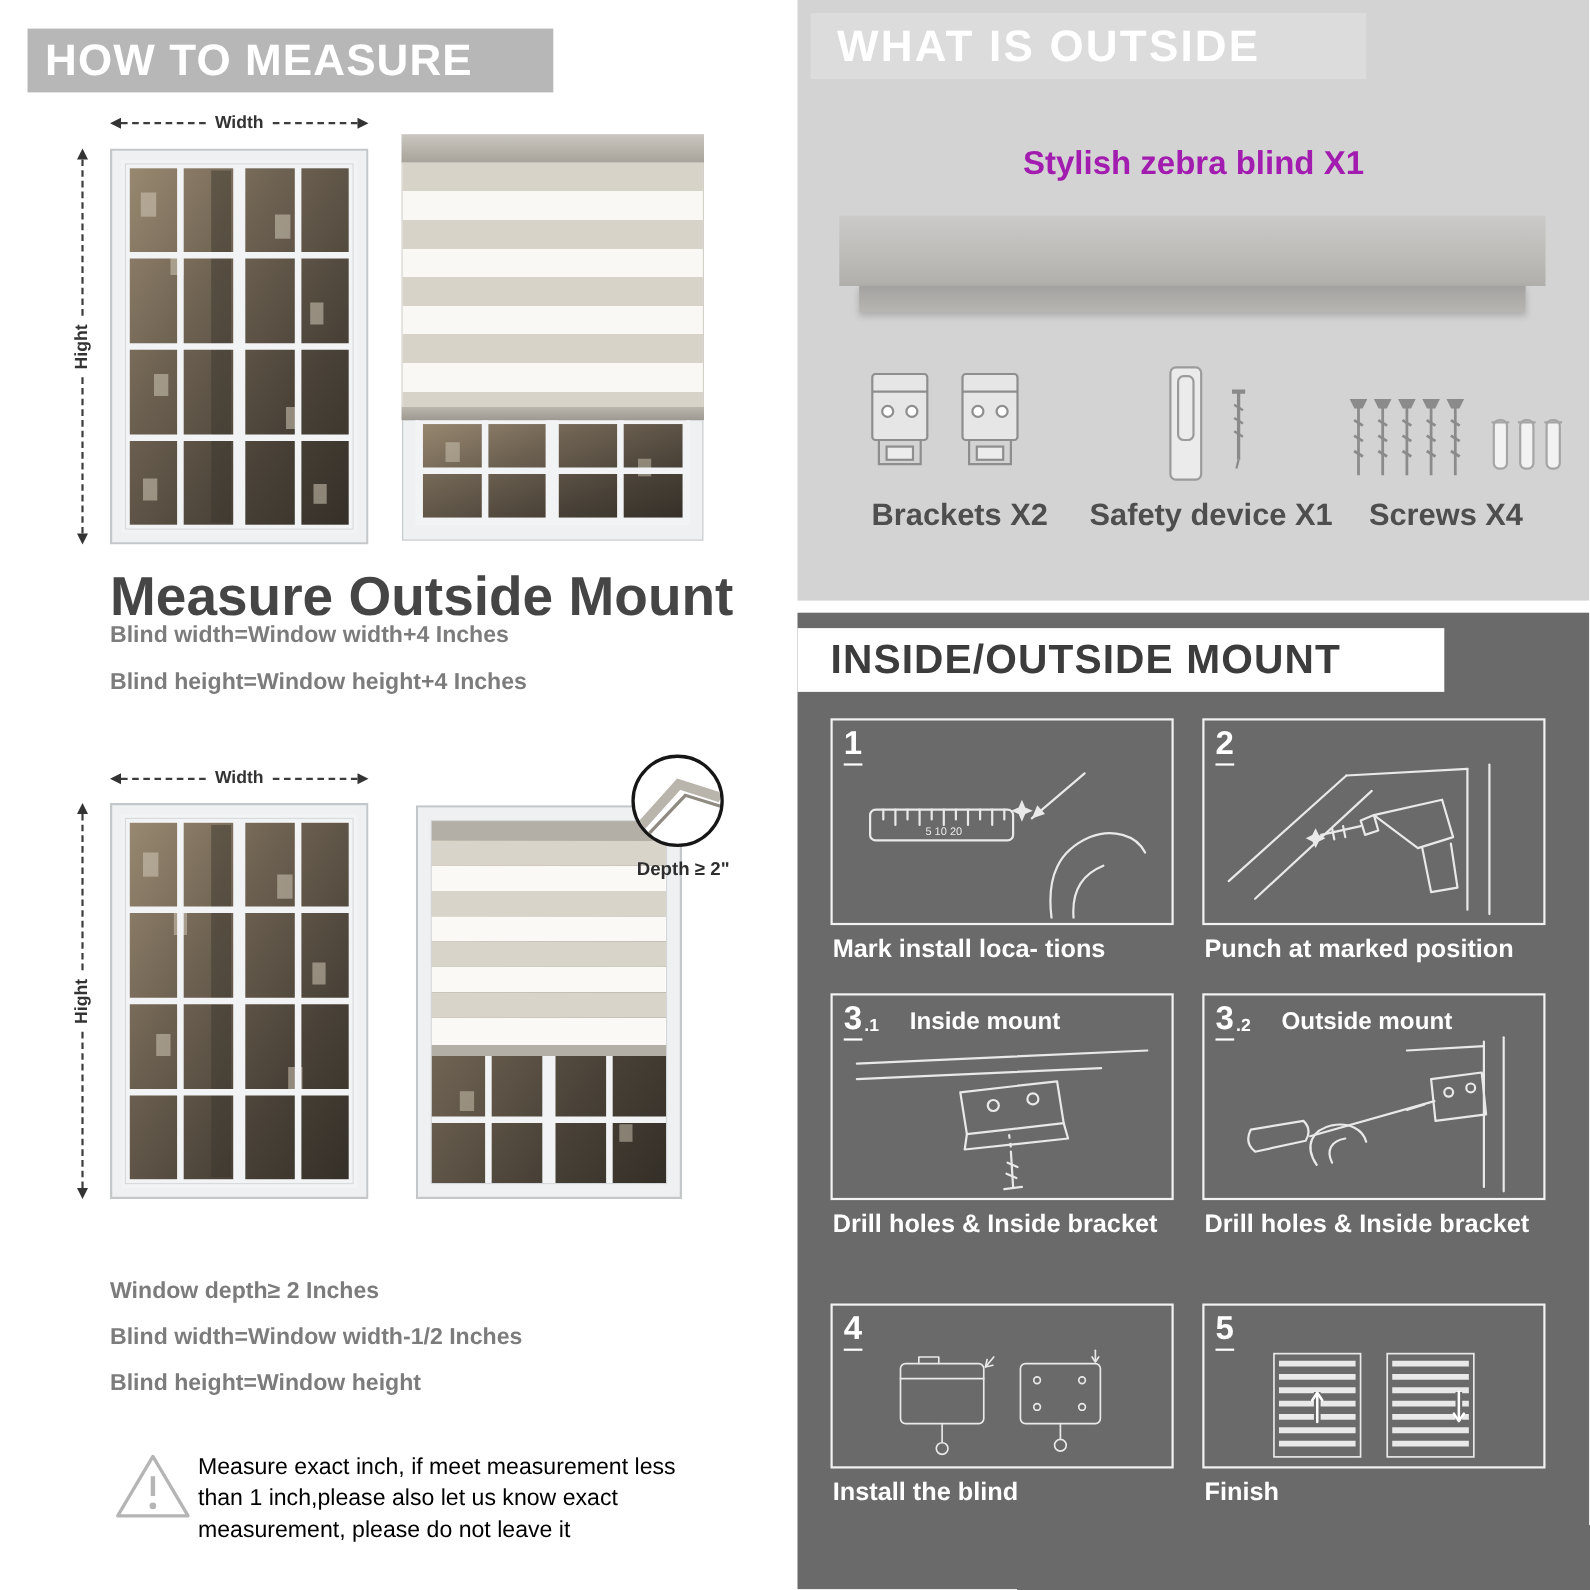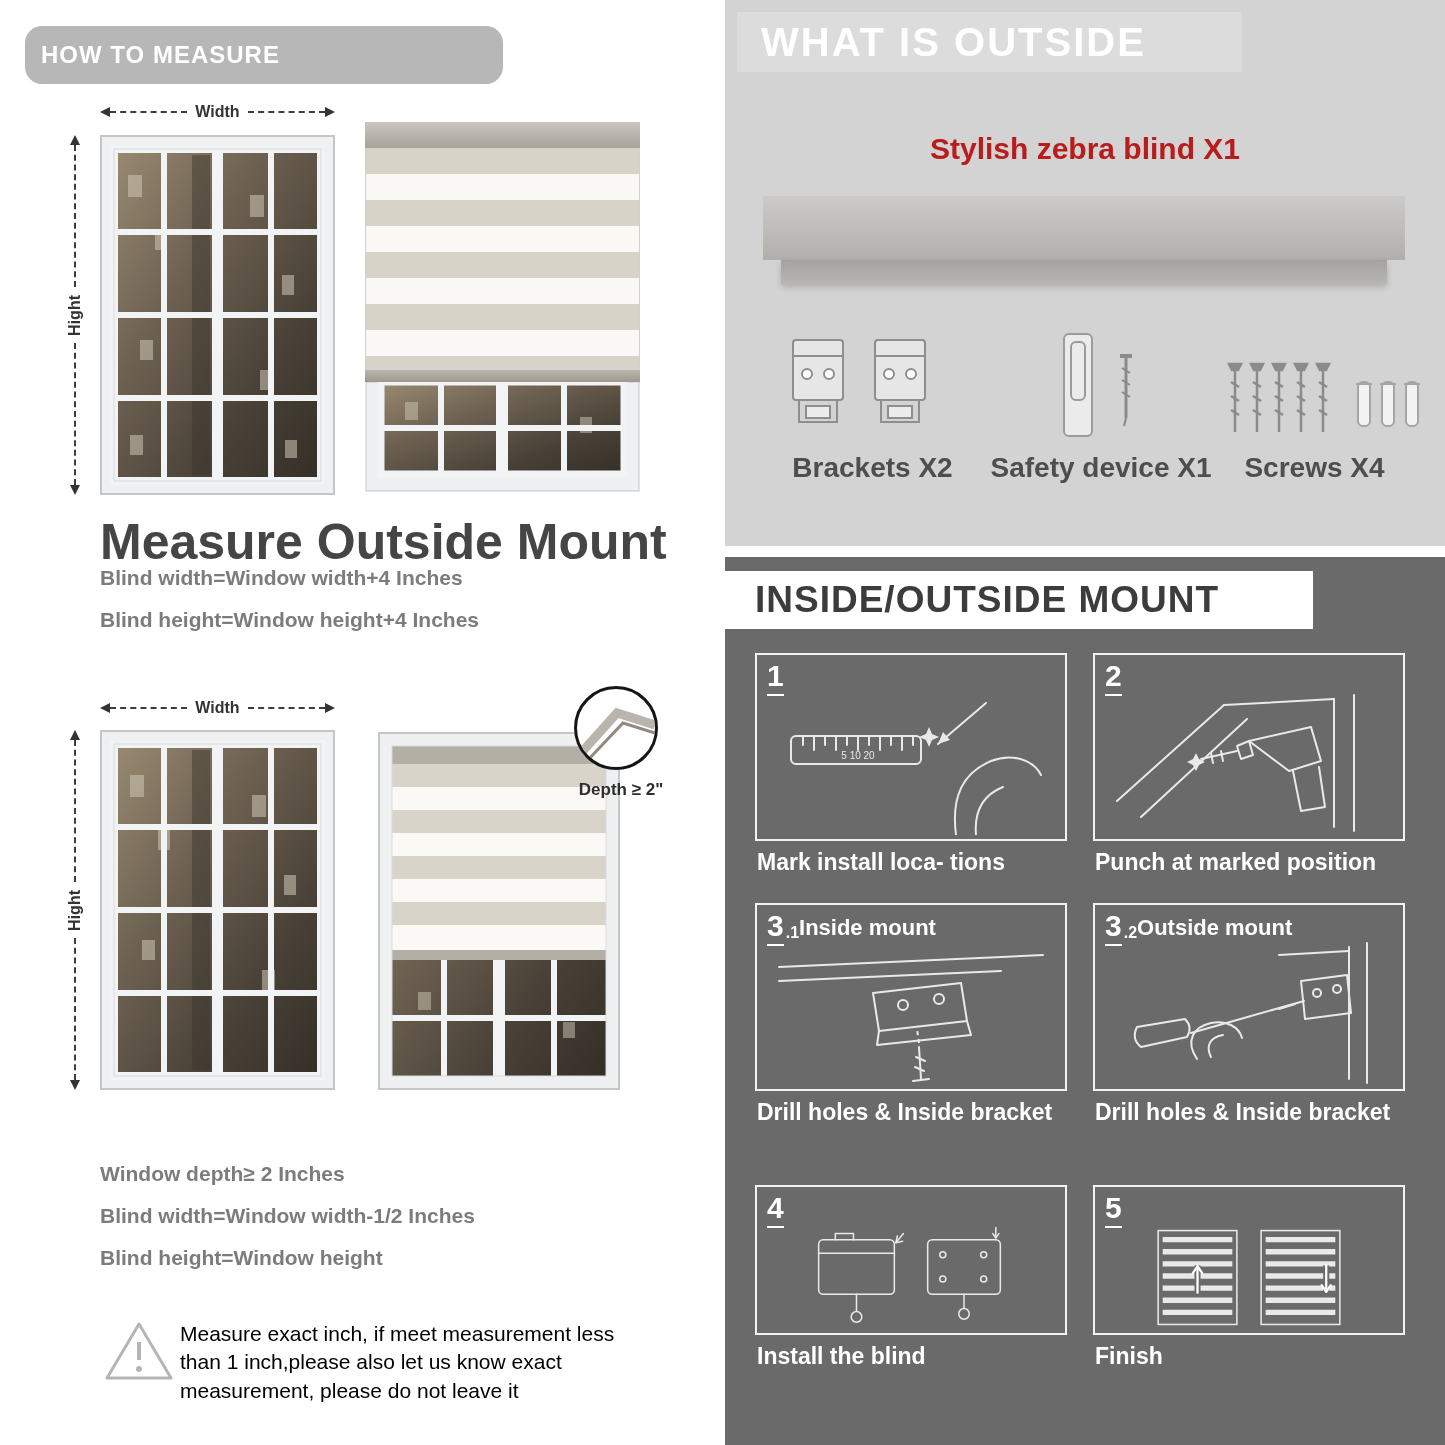--- a/index.html
+++ b/index.html
@@ -2,21 +2,21 @@
 <html><head>
 <meta charset="utf-8">
 <style>
   * { margin:0; padding:0; box-sizing:border-box; }
   body { font-family:"Liberation Sans", sans-serif; background:#fff; }
   .page { position:relative; width:1445px; height:1445px; background:#fff; overflow:hidden; }
   .abs { position:absolute; }
 
   
   .banner-left { position:absolute; left:25px; top:26px; width:478px; height:58px; background:#b7b7b7;
-                 color:#fff; font-size:24px; font-weight:bold; line-height:58px; padding-left:16px; letter-spacing:1px;border-radius:17px; }
+                 color:#fff; font-size:40px; font-weight:bold; line-height:58px; padding-left:16px; letter-spacing:1px; }
 
   .h-arrow { position:absolute; display:flex; align-items:center; height:16px; }
   .h-arrow .hline { flex:1; height:0; border-top:2px dashed #3c3c3c; }
   .arr-left  { width:0; height:0; border-top:5px solid transparent; border-bottom:5px solid transparent; border-right:10px solid #333; }
   .arr-right { width:0; height:0; border-top:5px solid transparent; border-bottom:5px solid transparent; border-left:10px solid #333; }
   .hlabel { font-size:16px; font-weight:bold; color:#333; margin:4px 8px; white-space:nowrap; }
 
   .v-arrow { position:absolute; display:flex; flex-direction:column; align-items:center; width:18px; }
   .v-arrow .vline { flex:1; width:0; border-left:2px dashed #3c3c3c; }
   .arr-up   { width:0; height:0; border-left:5px solid transparent; border-right:5px solid transparent; border-bottom:10px solid #333; }
@@ -37,36 +37,36 @@
   .depth-label  { position:absolute; left:556px; top:780px; width:130px; text-align:center;
                   font-size:17px; font-weight:bold; color:#2e2e2e; }
 
   .warn-text { position:absolute; left:180px; top:1320px; width:445px; font-size:21px; color:#000000; line-height:1.35; }
 
   
   .panel-light { position:absolute; left:725px; top:0; width:720px; height:546px; background:#d3d3d3; }
   .banner-light { position:absolute; left:12px; top:12px; width:505px; height:60px; background:#dcdcdc;
                   color:#fff; font-size:40px; font-weight:bold; line-height:60px; padding-left:24px; letter-spacing:2px; }
   .blind-label { position:absolute; left:0; top:132px; width:100%; text-align:center;
-                 font-size:30px; font-weight:bold; color:#b91c1c; }
+                 font-size:30px; font-weight:bold; color:#a21caf; }
   .headrail-top { position:absolute; left:38px; top:196px; width:642px; height:64px;
                   background:linear-gradient(180deg,#cbcac8 0%,#bcbbb8 60%,#b0afac 100%); }
   .headrail-lip { position:absolute; left:56px; top:260px; width:606px; height:24px;
                   background:linear-gradient(180deg,#a3a2a0,#b7b6b3); box-shadow:0 3px 6px rgba(0,0,0,.18); }
   .inc-label { position:absolute; top:452px; text-align:center; font-size:28px; font-weight:bold; color:#4e4e4e; }
 
   
   .panel-dark { position:absolute; left:725px; top:557px; width:720px; height:888px; background:#6a6a6a; }
   .banner-white { position:absolute; left:0; top:14px; width:588px; height:58px; background:#fff;
                   color:#3c3c3c; font-size:37px; font-weight:bold; line-height:58px; padding-left:30px; letter-spacing:1px; }
   .step-box { position:absolute; border:2px solid #f2f2f2; }
   .step-head { position:absolute; top:6px; left:10px; display:flex; align-items:flex-end; color:#fff; }
   .step-num  { font-size:30px; font-weight:bold; line-height:1; border-bottom:2px solid #fff; padding-bottom:3px; }
   .step-sub  { font-size:16px; font-weight:bold; margin-left:2px; padding-bottom:4px; }
-  .step-title{ font-size:22px; font-weight:bold; margin-left:0; padding-bottom:5px; }
+  .step-title{ font-size:22px; font-weight:bold; margin-left:28px; padding-bottom:5px; }
   .step-art  { position:absolute; left:4px; top:36px; }
   .step-caption { position:absolute; color:#fff; font-size:23px; font-weight:bold; white-space:nowrap; }
 </style>
 </head>
 <body>
 
 <svg width="0" height="0" style="position:absolute">
   <defs>
     <linearGradient id="bldg" x1="0" y1="0" x2="1" y2="1">
       <stop offset="0" stop-color="#9a8a72"></stop>

